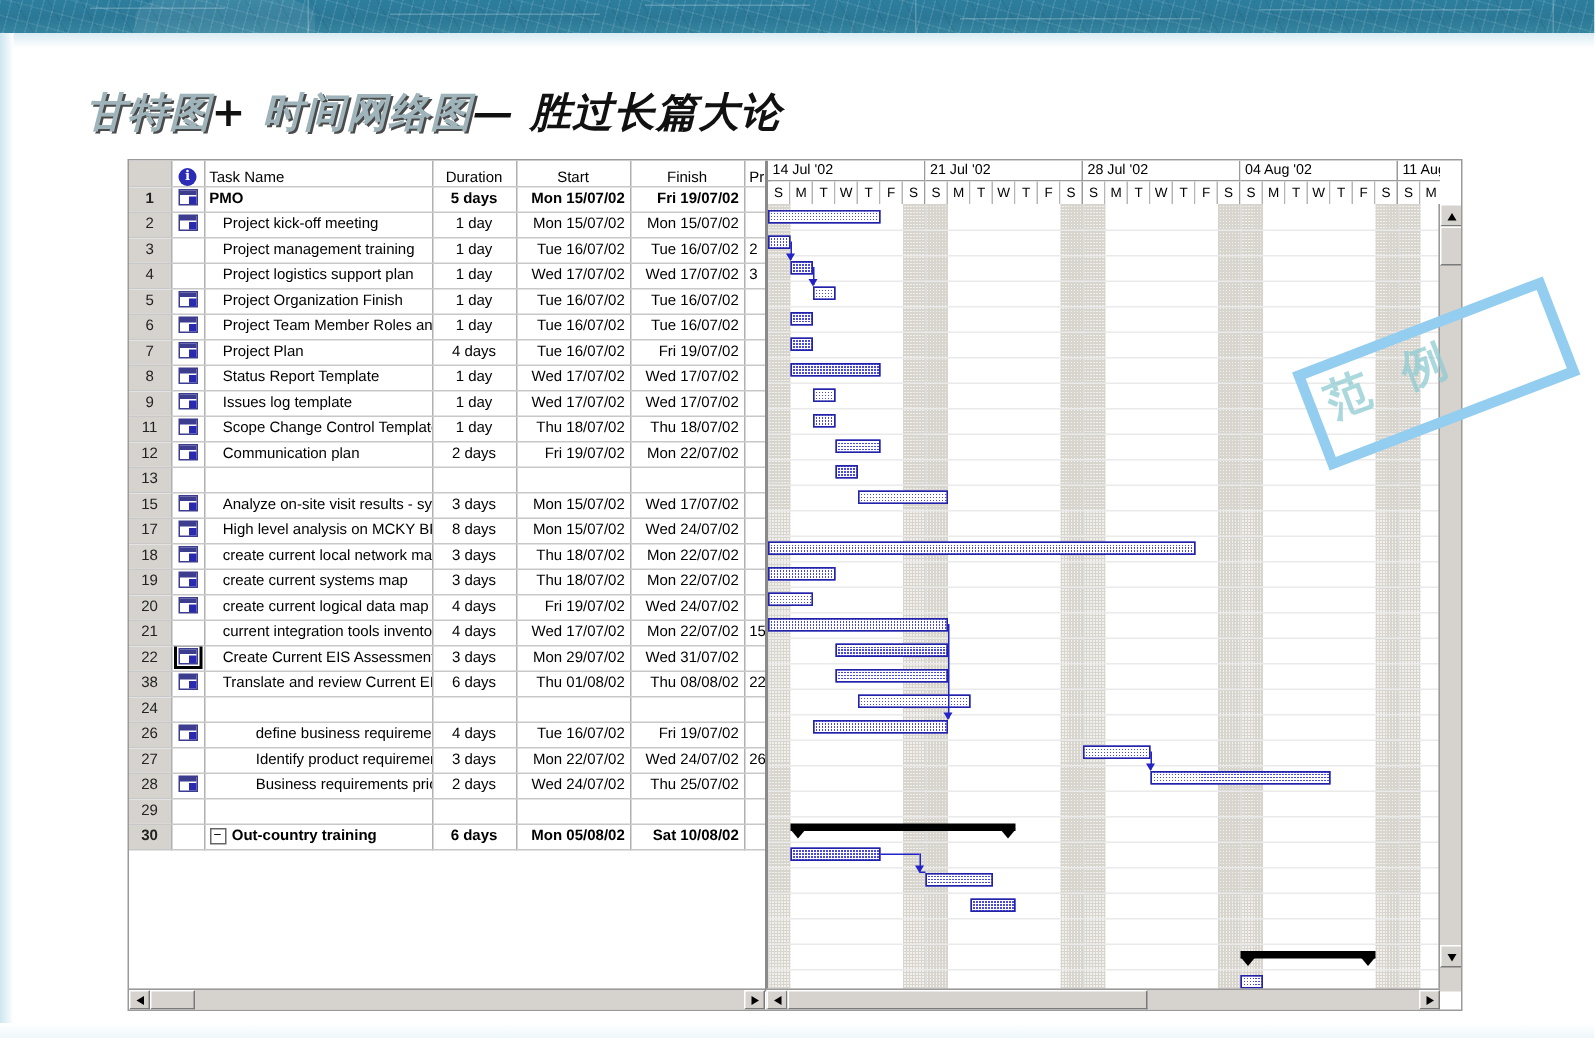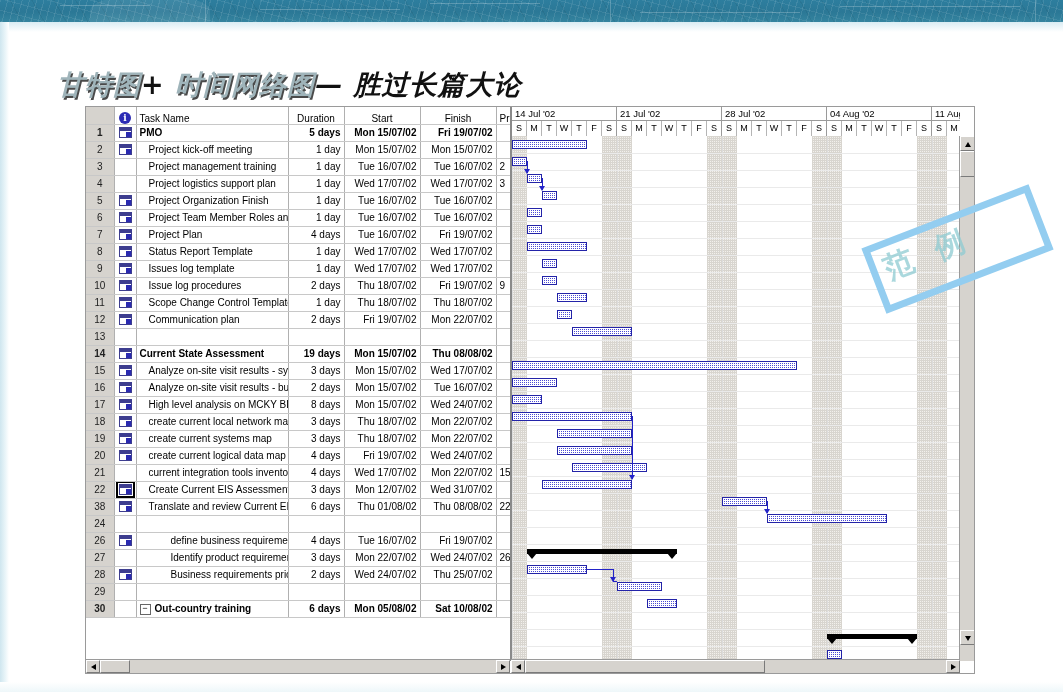--- a/index.html
+++ b/index.html
@@ -32,21 +32,20 @@
   #bottomedge{position:absolute;left:0;bottom:0;width:1063px;height:10px;
     background:linear-gradient(0deg,#eef7fa 0%,#ffffff 100%);}
 
   
   #title{
     position:absolute;left:57px;top:57px;
     font-family:"DejaVu Serif","Liberation Serif",serif;
     font-size:27px;font-weight:bold;font-style:italic;
     white-space:nowrap;letter-spacing:1px;
     color:#111;
-    margin-top:10px;
   }
   #title .gray{color:#9fb4ba;text-shadow:1.5px 1.5px 0 #4a4a4a;}
   #title .blk{color:#111;}
 
   
   #proj{
     position:absolute;left:85px;top:106px;width:890px;height:568px;
     background:#ffffff;border:1px solid #9a9a9a;
     box-sizing:border-box;overflow:hidden;
     font-size:10px;color:#000;
@@ -63,21 +62,21 @@
   }
   thead th{
     background:#ffffff;border-bottom:2px solid #8a8a8a;
     border-right:1px solid #9a9a9a;
     height:29px;vertical-align:bottom;padding-bottom:2px;text-align:center;
   }
   th.c-id,td.c-id{width:28px;text-align:center;background:#d6d3ce;
     border-right:1px solid #8a8a8a;color:#222;}
   th.c-ic,td.c-ic{width:22px;text-align:center;}
   th.c-nm,td.c-nm{width:152px;text-align:left;}
-  th.c-du,td.c-du{width:56px;text-align:right;}
+  th.c-du,td.c-du{width:56px;text-align:center;}
   th.c-st,td.c-st{width:76px;text-align:right;}
   th.c-fi,td.c-fi{width:76px;text-align:right;}
   th.c-pr,td.c-pr{width:26px;text-align:left;border-right:1px solid #8a8a8a;}
   thead th.c-id{background:#d6d3ce;}
 
   tr.summary td{font-weight:bold;}
   td.c-nm.i1{padding-left:12px;}
   td.c-nm.i2{padding-left:34px;}
   td.c-nm.sum1{padding-left:3px;}
 
@@ -285,29 +284,20 @@
           <tr>
             <td class="c-id">9</td>
             <td class="c-ic"><span class="noteicon"></span></td>
             <td class="c-nm i1">Issues log template</td>
             <td class="c-du">1 day</td>
             <td class="c-st">Wed 17/07/02</td>
             <td class="c-fi">Wed 17/07/02</td>
             <td class="c-pr"></td>
           </tr>
           <tr>
-            <td class="c-id">10</td>
-            <td class="c-ic"><span class="noteicon"></span></td>
-            <td class="c-nm i1">Issue log procedures</td>
-            <td class="c-du">2 days</td>
-            <td class="c-st">Thu 18/07/02</td>
-            <td class="c-fi">Fri 19/07/02</td>
-            <td class="c-pr">9</td>
-          </tr>
-          <tr>
             <td class="c-id">11</td>
             <td class="c-ic"><span class="noteicon"></span></td>
             <td class="c-nm i1">Scope Change Control Template</td>
             <td class="c-du">1 day</td>
             <td class="c-st">Thu 18/07/02</td>
             <td class="c-fi">Thu 18/07/02</td>
             <td class="c-pr"></td>
           </tr>
           <tr>
             <td class="c-id">12</td>
@@ -320,45 +310,27 @@
           </tr>
           <tr>
             <td class="c-id">13</td>
             <td class="c-ic"></td>
             <td class="c-nm sum1"></td>
             <td class="c-du"></td>
             <td class="c-st"></td>
             <td class="c-fi"></td>
             <td class="c-pr"></td>
           </tr>
-          <tr class="summary">
-            <td class="c-id">14</td>
-            <td class="c-ic"><span class="noteicon"></span></td>
-            <td class="c-nm sum1">Current State Assessment</td>
-            <td class="c-du">19 days</td>
-            <td class="c-st">Mon 15/07/02</td>
-            <td class="c-fi">Thu 08/08/02</td>
-            <td class="c-pr"></td>
-          </tr>
           <tr>
             <td class="c-id">15</td>
             <td class="c-ic"><span class="noteicon"></span></td>
             <td class="c-nm i1">Analyze on-site visit results - sy</td>
             <td class="c-du">3 days</td>
             <td class="c-st">Mon 15/07/02</td>
             <td class="c-fi">Wed 17/07/02</td>
-            <td class="c-pr"></td>
-          </tr>
-          <tr>
-            <td class="c-id">16</td>
-            <td class="c-ic"><span class="noteicon"></span></td>
-            <td class="c-nm i1">Analyze on-site visit results - bu</td>
-            <td class="c-du">2 days</td>
-            <td class="c-st">Mon 15/07/02</td>
-            <td class="c-fi">Tue 16/07/02</td>
             <td class="c-pr"></td>
           </tr>
           <tr>
             <td class="c-id">17</td>
             <td class="c-ic"><span class="noteicon"></span></td>
             <td class="c-nm i1">High level analysis on MCKY BPF</td>
             <td class="c-du">8 days</td>
             <td class="c-st">Mon 15/07/02</td>
             <td class="c-fi">Wed 24/07/02</td>
             <td class="c-pr"></td>
@@ -397,21 +369,21 @@
             <td class="c-du">4 days</td>
             <td class="c-st">Wed 17/07/02</td>
             <td class="c-fi">Mon 22/07/02</td>
             <td class="c-pr">15</td>
           </tr>
           <tr>
             <td class="c-id">22</td>
             <td class="c-ic selected"><span class="noteicon"></span></td>
             <td class="c-nm i1">Create Current EIS Assessment I</td>
             <td class="c-du">3 days</td>
-            <td class="c-st">Mon 12/07/02</td>
+            <td class="c-st">Mon 29/07/02</td>
             <td class="c-fi">Wed 31/07/02</td>
             <td class="c-pr"></td>
           </tr>
           <tr>
             <td class="c-id">38</td>
             <td class="c-ic"><span class="noteicon"></span></td>
             <td class="c-nm i1">Translate and review Current EIS</td>
             <td class="c-du">6 days</td>
             <td class="c-st">Thu 01/08/02</td>
             <td class="c-fi">Thu 08/08/02</td>

